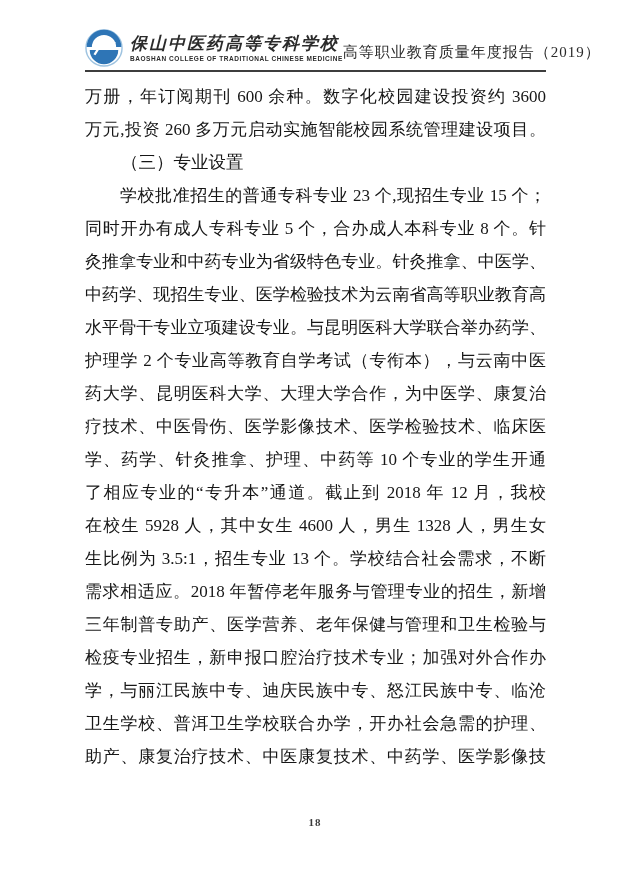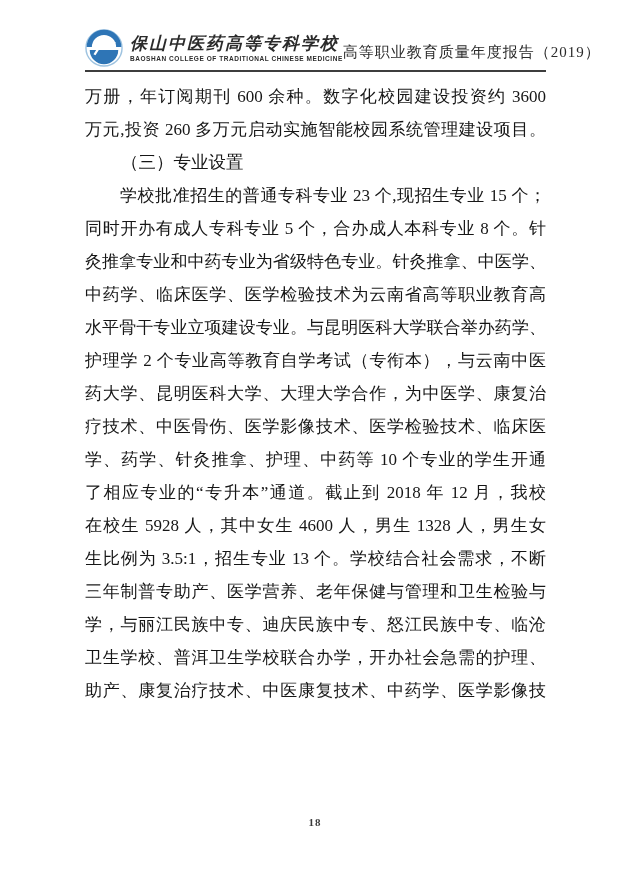--- a/index.html
+++ b/index.html
@@ -85,30 +85,32 @@
   </div>
   <div class="header-rule"></div>
 
   <div class="doc-body">
     <div class="line">万册，年订阅期刊 600 余种。数字化校园建设投资约 3600</div>
     <div class="line">万元,投资 260 多万元启动实施智能校园系统管理建设项目。</div>
     <div class="line heading">（三）专业设置</div>
     <div class="line p-indent">学校批准招生的普通专科专业 23 个,现招生专业 15 个；</div>
     <div class="line">同时开办有成人专科专业 5 个，合办成人本科专业 8 个。针</div>
     <div class="line">灸推拿专业和中药专业为省级特色专业。针灸推拿、中医学、</div>
-    <div class="line">中药学、临床医学、医学检验技术为云南省高等职业教育高</div>
+    <div class="line">中药学、现招生专业、医学检验技术为云南省高等职业教育高</div>
     <div class="line">水平骨干专业立项建设专业。与昆明医科大学联合举办药学、</div>
     <div class="line">护理学 2 个专业高等教育自学考试（专衔本），与云南中医</div>
     <div class="line">药大学、昆明医科大学、大理大学合作，为中医学、康复治</div>
     <div class="line">疗技术、中医骨伤、医学影像技术、医学检验技术、临床医</div>
     <div class="line">学、药学、针灸推拿、护理、中药等 10 个专业的学生开通</div>
     <div class="line">了相应专业的“专升本”通道。截止到 2018 年 12 月，我校</div>
     <div class="line">在校生 5928 人，其中女生 4600 人，男生 1328 人，男生女</div>
     <div class="line">生比例为 3.5:1，招生专业 13 个。学校结合社会需求，不断</div>
+    <div class="line">需求相适应。2018 年暂停老年服务与管理专业的招生，新增</div>
     <div class="line">三年制普专助产、医学营养、老年保健与管理和卫生检验与</div>
+    <div class="line">检疫专业招生，新申报口腔治疗技术专业；加强对外合作办</div>
     <div class="line">学，与丽江民族中专、迪庆民族中专、怒江民族中专、临沧</div>
     <div class="line">卫生学校、普洱卫生学校联合办学，开办社会急需的护理、</div>
     <div class="line">助产、康复治疗技术、中医康复技术、中药学、医学影像技</div>
   </div>
 
   <div class="footer">
     <span class="page-number">18</span>
   </div>
 
 </div>

